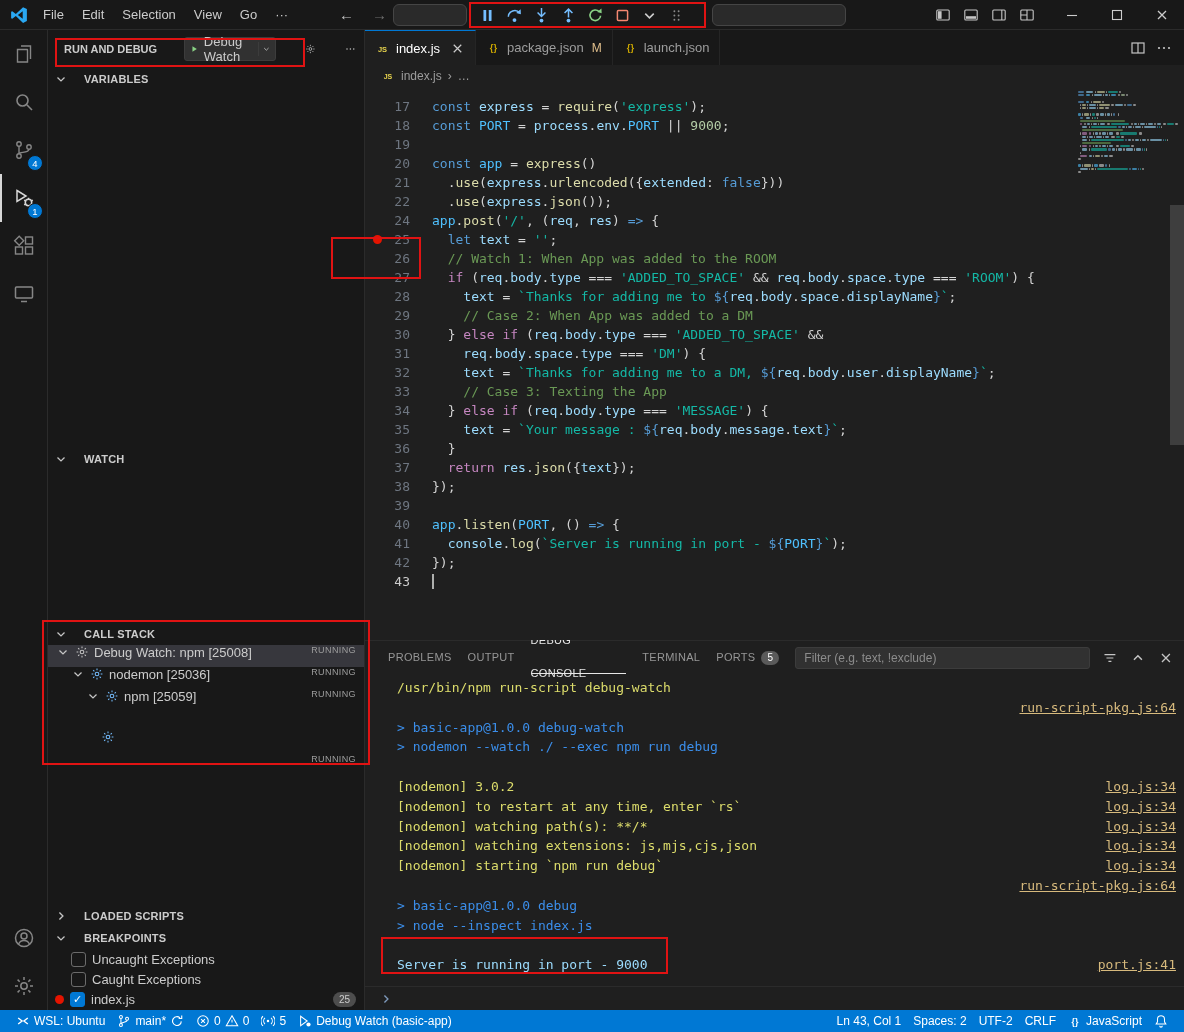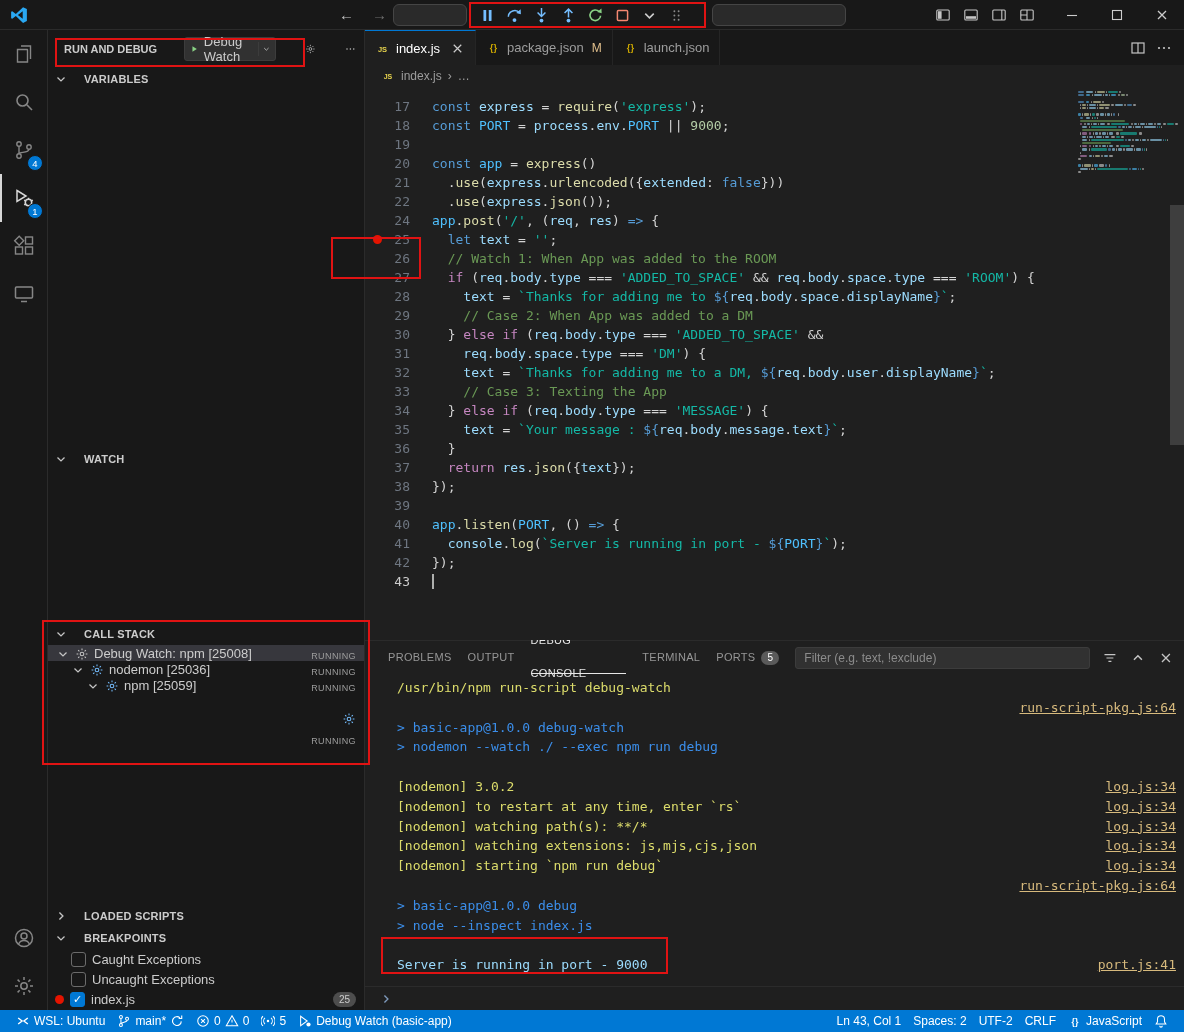--- a/index.html
+++ b/index.html
@@ -49,21 +49,21 @@
   .launch-select .lschev{width:14px;height:14px;margin-left:auto;border-left:1px solid #3c3c3c;padding-left:3px;color:#c5c5c5;box-sizing:content-box}
   .hdr-ic{width:16px;height:16px;color:#c5c5c5;margin-left:6px}
   .section{display:flex;flex-direction:column;flex:none}
   .sec-header{height:22px;display:flex;align-items:center;gap:16px;padding-left:6px;flex:none}
   .sec-chev{width:14px;height:14px;color:#c5c5c5}
   .sec-label{font-size:11px;font-weight:bold;color:#cccccc;letter-spacing:.2px}
   .sec-var .sec-body{height:358px}
   .sec-watch .sec-body{height:153px}
   .sec-cs .sec-body{height:260px}
   .sec-bp{flex:1}
-  .cs-row{height:16px;display:flex;align-items:flex-end;gap:5px;padding-right:8px;font-size:13px;color:#cccccc}
+  .cs-row{height:22px;display:flex;align-items:flex-start;gap:5px;padding-right:8px;font-size:13px;color:#cccccc}
   .cs-row.selected{background:#37373d}
   .cs-chev{width:14px;height:14px;color:#c5c5c5;flex:none}
   .cs-gear{width:14px;height:14px;color:#c5c5c5;flex:none}
   .cs-gear.blue{color:#75beff}
   .cs-label{white-space:nowrap;overflow:hidden;text-overflow:ellipsis}
   .cs-status{margin-left:auto;font-size:9px;color:#9d9d9d;letter-spacing:.4px;flex:none}
   .bp-row{height:20px;display:flex;align-items:center;gap:6px;font-size:13px;color:#cccccc;padding-right:8px}
   .bp-red{width:9px;height:9px;border-radius:50%;background:#e51400;flex:none}
   .bp-check{width:15px;height:15px;border:1px solid #6b6b6b;border-radius:3px;flex:none;position:relative}
   .bp-check.checked{background:#0078d4;border-color:#0078d4}
@@ -132,20 +132,28 @@
 <body>
 
 <div class="root">
 
   <div class="titlebar">
     <span class="logo">
       <svg viewBox="0 0 16 16">
           <path d="M11.6 1L5.2 7.1 2 4.7l-1 .5v5.6l1 .5 3.2-2.4 6.4 6.1 3.4-1.6V2.6L11.6 1zM11.3 4.6v6.8L7 8l4.3-3.4z" fill="#2aa8f2"></path>
         </svg>
     </span>
+    <div class="menubar" id="menubar">
+        <span class="menu-item">File</span>
+        <span class="menu-item">Edit</span>
+        <span class="menu-item">Selection</span>
+        <span class="menu-item">View</span>
+        <span class="menu-item">Go</span>
+        <span class="menu-item">···</span>
+      </div>
     <div class="navwrap">
       <span class="navarr back">←</span>
       <span class="navarr fwd">→</span>
     </div>
     <div class="cc-box cc-left"></div>
     <div class="dbg-toolbar" id="debugToolbar">
         <span class="dbg-btn" style="color: rgb(117, 190, 255);">
           <span class="icon">
             <svg viewBox="0 0 16 16" fill="currentColor">
               <rect x="4.2" y="2.8" width="2.6" height="10.4" rx="0.4"></rect>
@@ -496,25 +504,25 @@
           <span class="icon sec-chev">
               <svg viewBox="0 0 16 16" fill="none" stroke="currentColor" stroke-width="1.5">
                 <path d="M4 6.2l4 4 4-4"></path>
               </svg>
             </span>
           <span class="sec-label">BREAKPOINTS</span>
         </div>
         <div class="sec-body" id="bpBody">
             <div class="bp-row" style="padding-left: 23px;">
               <span class="bp-check"></span>
-              <span class="bp-label">Caught Exceptions</span>
+              <span class="bp-label">Uncaught Exceptions</span>
             </div>
             <div class="bp-row" style="padding-left: 23px;">
               <span class="bp-check"></span>
-              <span class="bp-label">Uncaught Exceptions</span>
+              <span class="bp-label">Caught Exceptions</span>
             </div>
             <div class="bp-row" style="padding-left: 7px;">
               <span class="bp-red"></span>
               <span class="bp-check checked"></span>
               <span class="bp-label">index.js</span>
               <span class="bp-badge">25</span>
             </div>
           </div>
       </div>
     </div>

